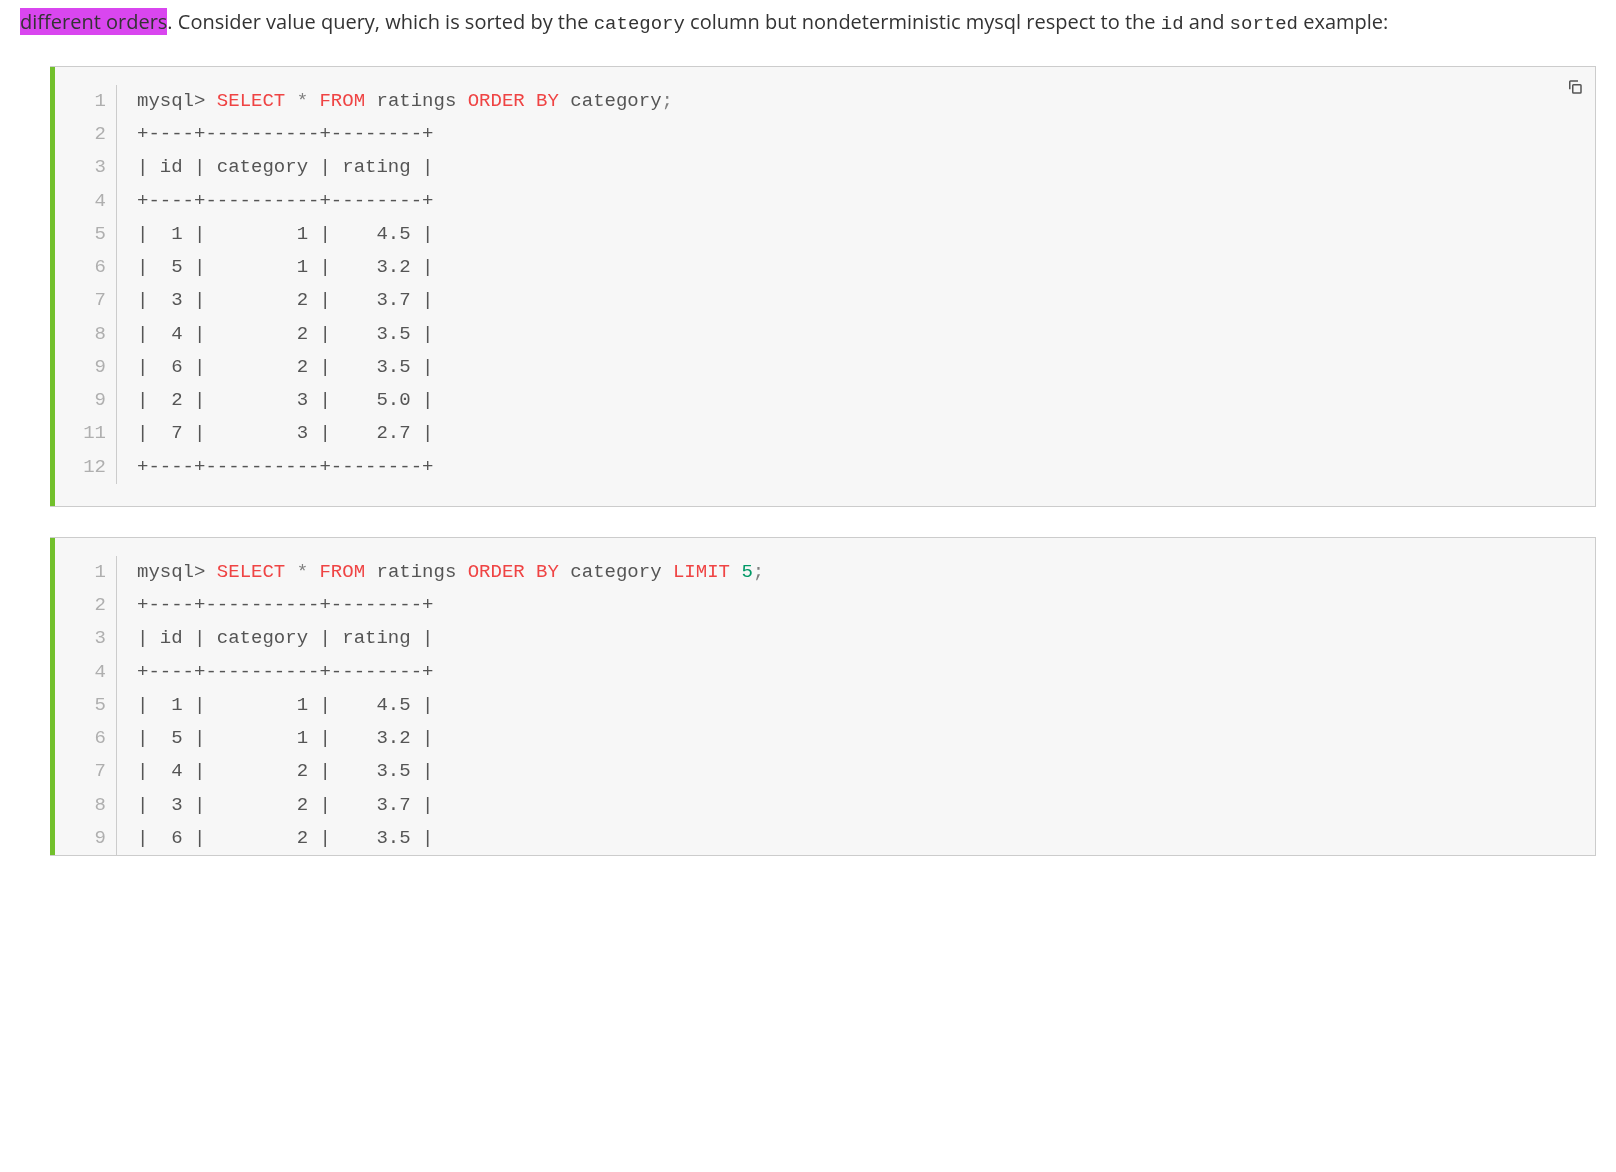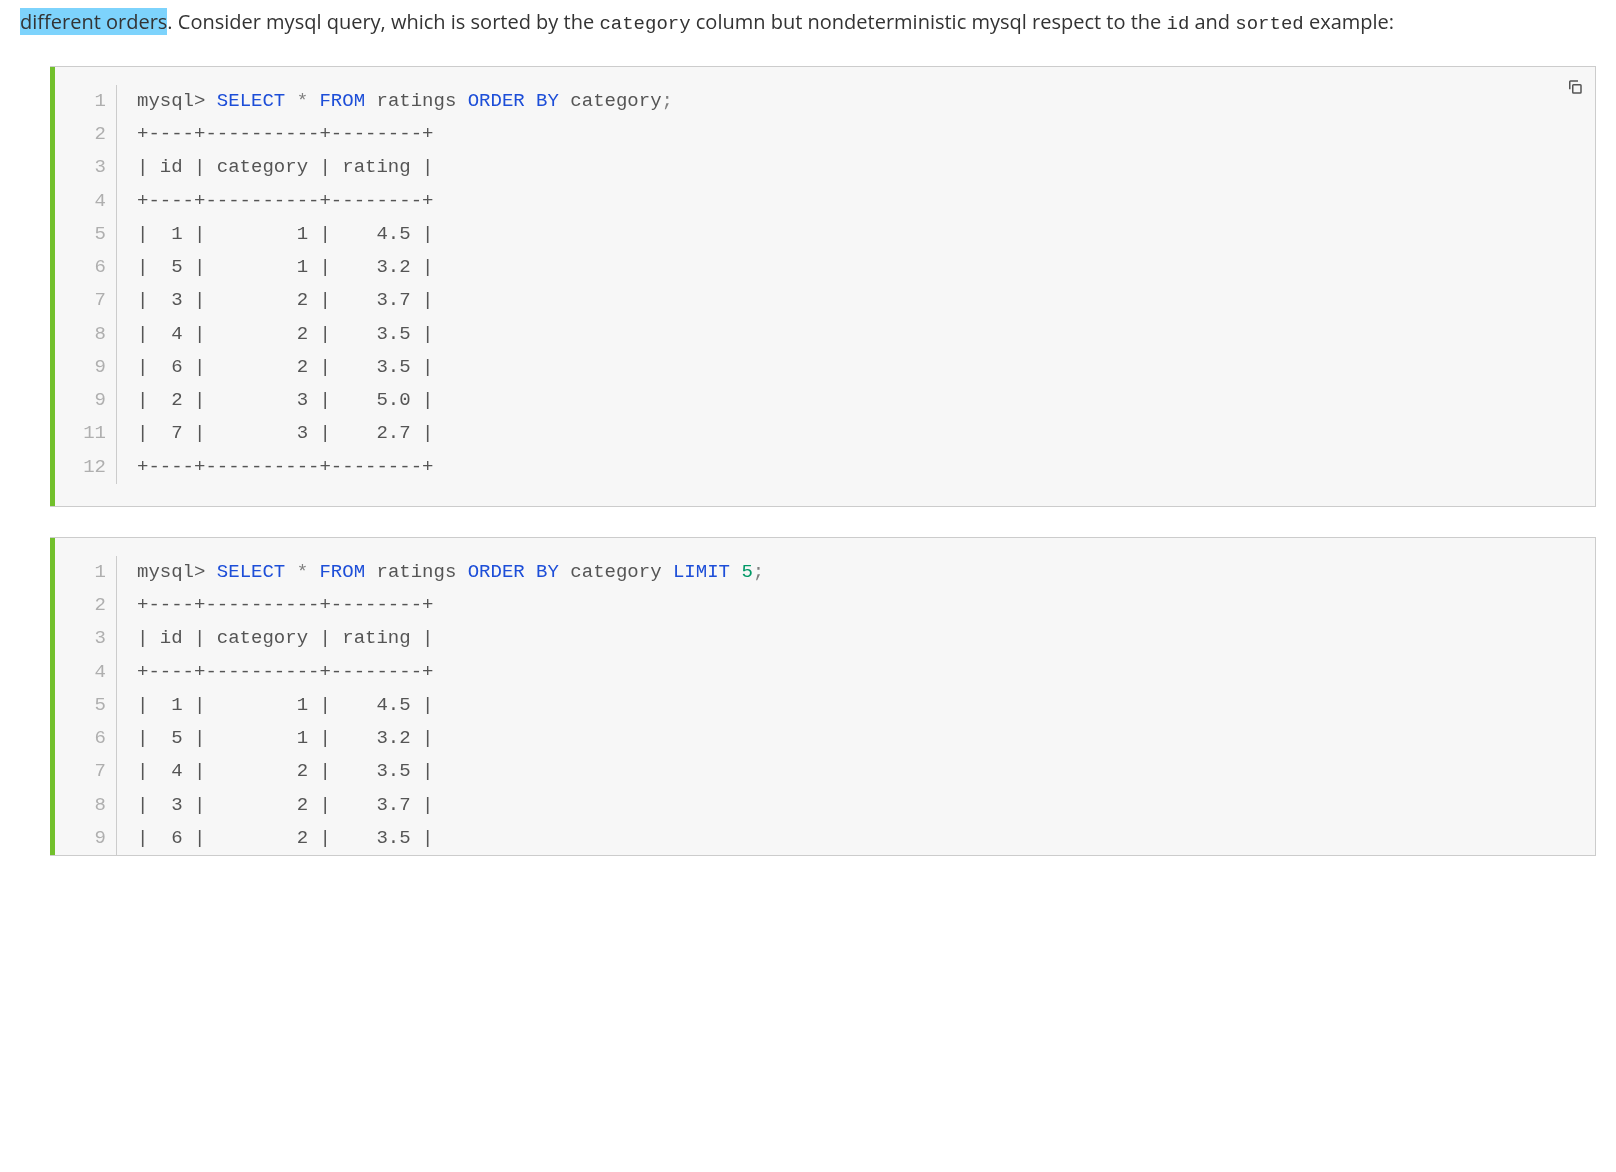--- a/index.html
+++ b/index.html
@@ -16,21 +16,21 @@
     box-sizing: border-box;
     padding: 0 20px 20px 20px;
   }
   .intro-text {
     font-size: 20px;
     color: #333;
     margin: 0 0 20px 0;
     line-height: 2.2;
   }
   .intro-text .hl {
-    background: #7dd3fc;
+    background: #d946ef;
   }
   code.inline {
     font-family: "Courier New", Courier, monospace;
     font-size: 19px;
     color: #333;
   }
   .code-wrap {
     margin: 0 0 30px 30px;
     border: 1px solid #ccc;
     background: #f7f7f7;
@@ -60,21 +60,21 @@
     margin-left: 6px;
   }
   .gutter div {
     padding-right: 10px;
   }
   .code-col {
     padding-left: 20px;
     white-space: pre;
     color: #555;
   }
-  .code-col .kw  { color: #1d4ed8; }      
+  .code-col .kw  { color: #ef4444; }      
   .code-col .sym { color: #808080; }      
   .code-col .num { color: #009966; }          
   .copy-btn {
     position: absolute;
     top: 8px; right: 8px;
     width: 24px; height: 24px;
     display: flex;
     align-items: center;
     justify-content: center;
     cursor: pointer;
@@ -86,21 +86,21 @@
     margin: 0 0 20px 0;
     line-height: 2.2;
   }
 </style>
 </head>
 <body>
 
 <div class="page">
 
   <p class="intro-text">
-    <span class="hl">different orders</span><span>. Consider mysql query, which is sorted by the </span><code class="inline">category</code><span> column but nondeterministic mysql respect to the </span><code class="inline">id</code><span> and </span><code class="inline">sorted</code><span> example:</span>
+    <span class="hl">different orders</span><span>. Consider value query, which is sorted by the </span><code class="inline">category</code><span> column but nondeterministic mysql respect to the </span><code class="inline">id</code><span> and </span><code class="inline">sorted</code><span> example:</span>
   </p>
 
   <div class="code-wrap">
     <div class="left-accent"></div>
     <div class="copy-btn">
       <svg width="18" height="18" viewBox="0 0 24 24" fill="none" stroke="currentColor" stroke-width="2">
         <rect x="9" y="9" width="11" height="11" rx="1"></rect>
         <path d="M5 15V5a1 1 0 0 1 1-1h10"></path>
       </svg>
     </div>

